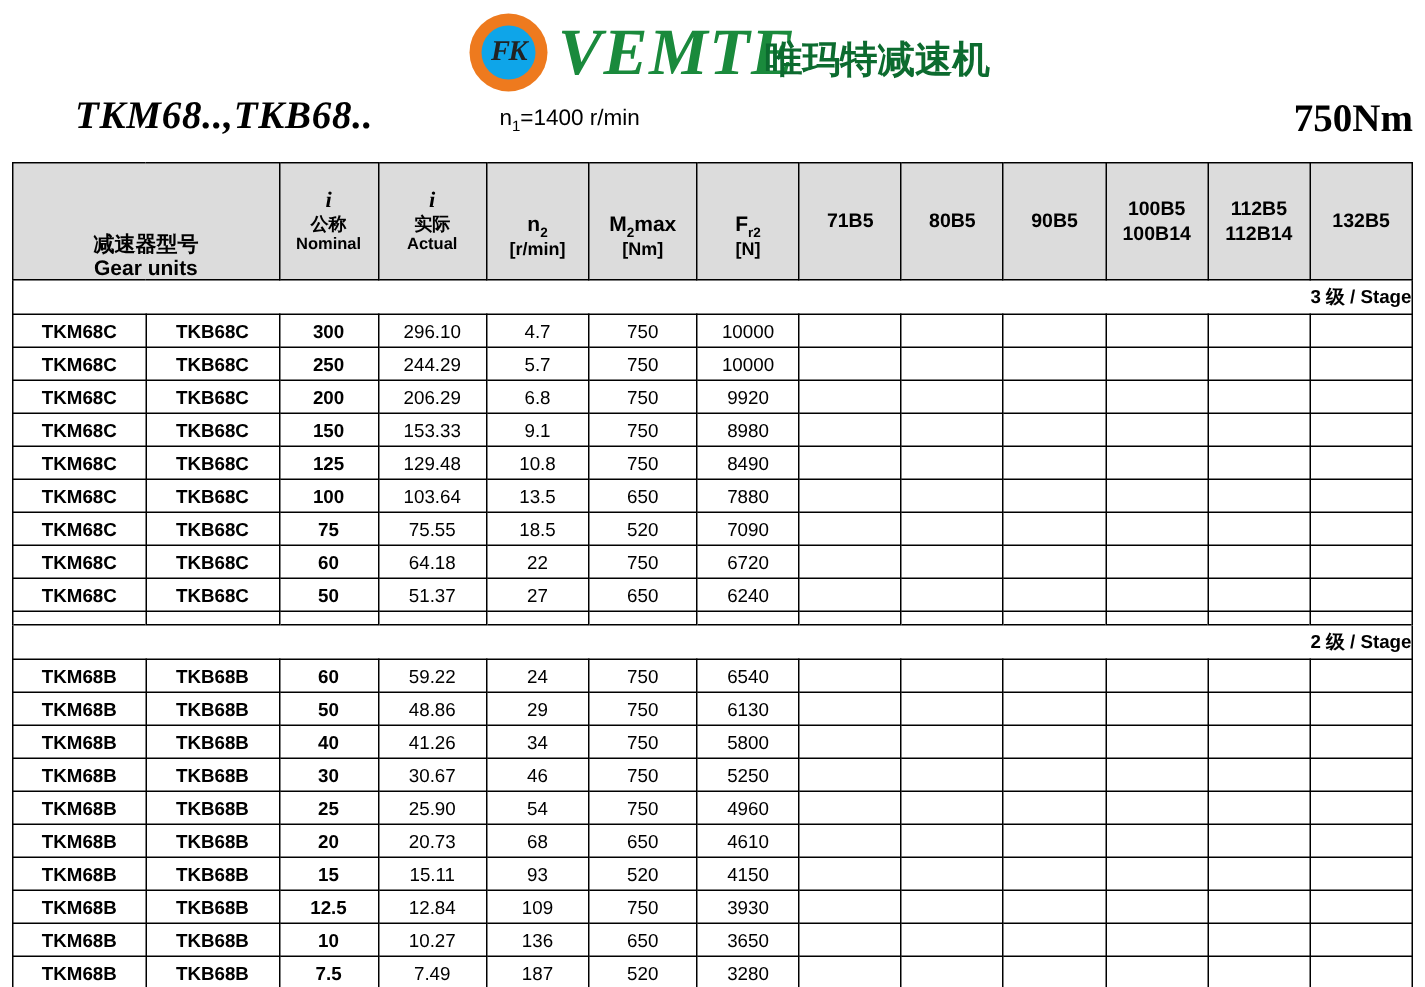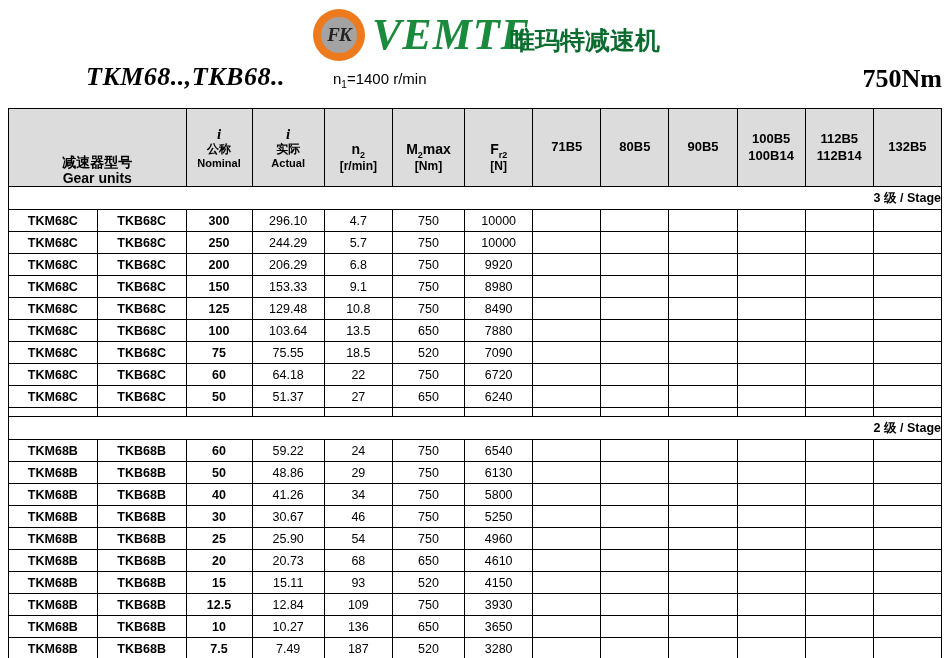--- a/index.html
+++ b/index.html
@@ -42,21 +42,21 @@
     border-radius: 50%;
     background: #ee7a1e;
     display: flex;
     align-items: center;
     justify-content: center;
   }
   .logo-inner {
     width: 36px;
     height: 36px;
     border-radius: 50%;
-    background: #a3a3a3;
+    background: #0ea5e9;
     display: flex;
     align-items: center;
     justify-content: center;
     font-family: "Liberation Serif", serif;
     font-weight: bold;
     font-style: italic;
     font-size: 19px;
     color: #222;
     letter-spacing: -1px;
   }
@@ -89,21 +89,20 @@
   }
   .model-title {
     position: absolute;
     left: 50px;
     top: -6px;
     font-family: "Liberation Serif", serif;
     font-size: 26px;
     font-weight: bold;
     font-style: italic;
     letter-spacing: 0.5px;
-    margin-left: 36px;
   }
   .speed-note {
     position: absolute;
     left: 333px;
     top: 2px;
     font-size: 15px;
     color: #000;
   }
   .speed-note sub {
     font-size: 10px;

